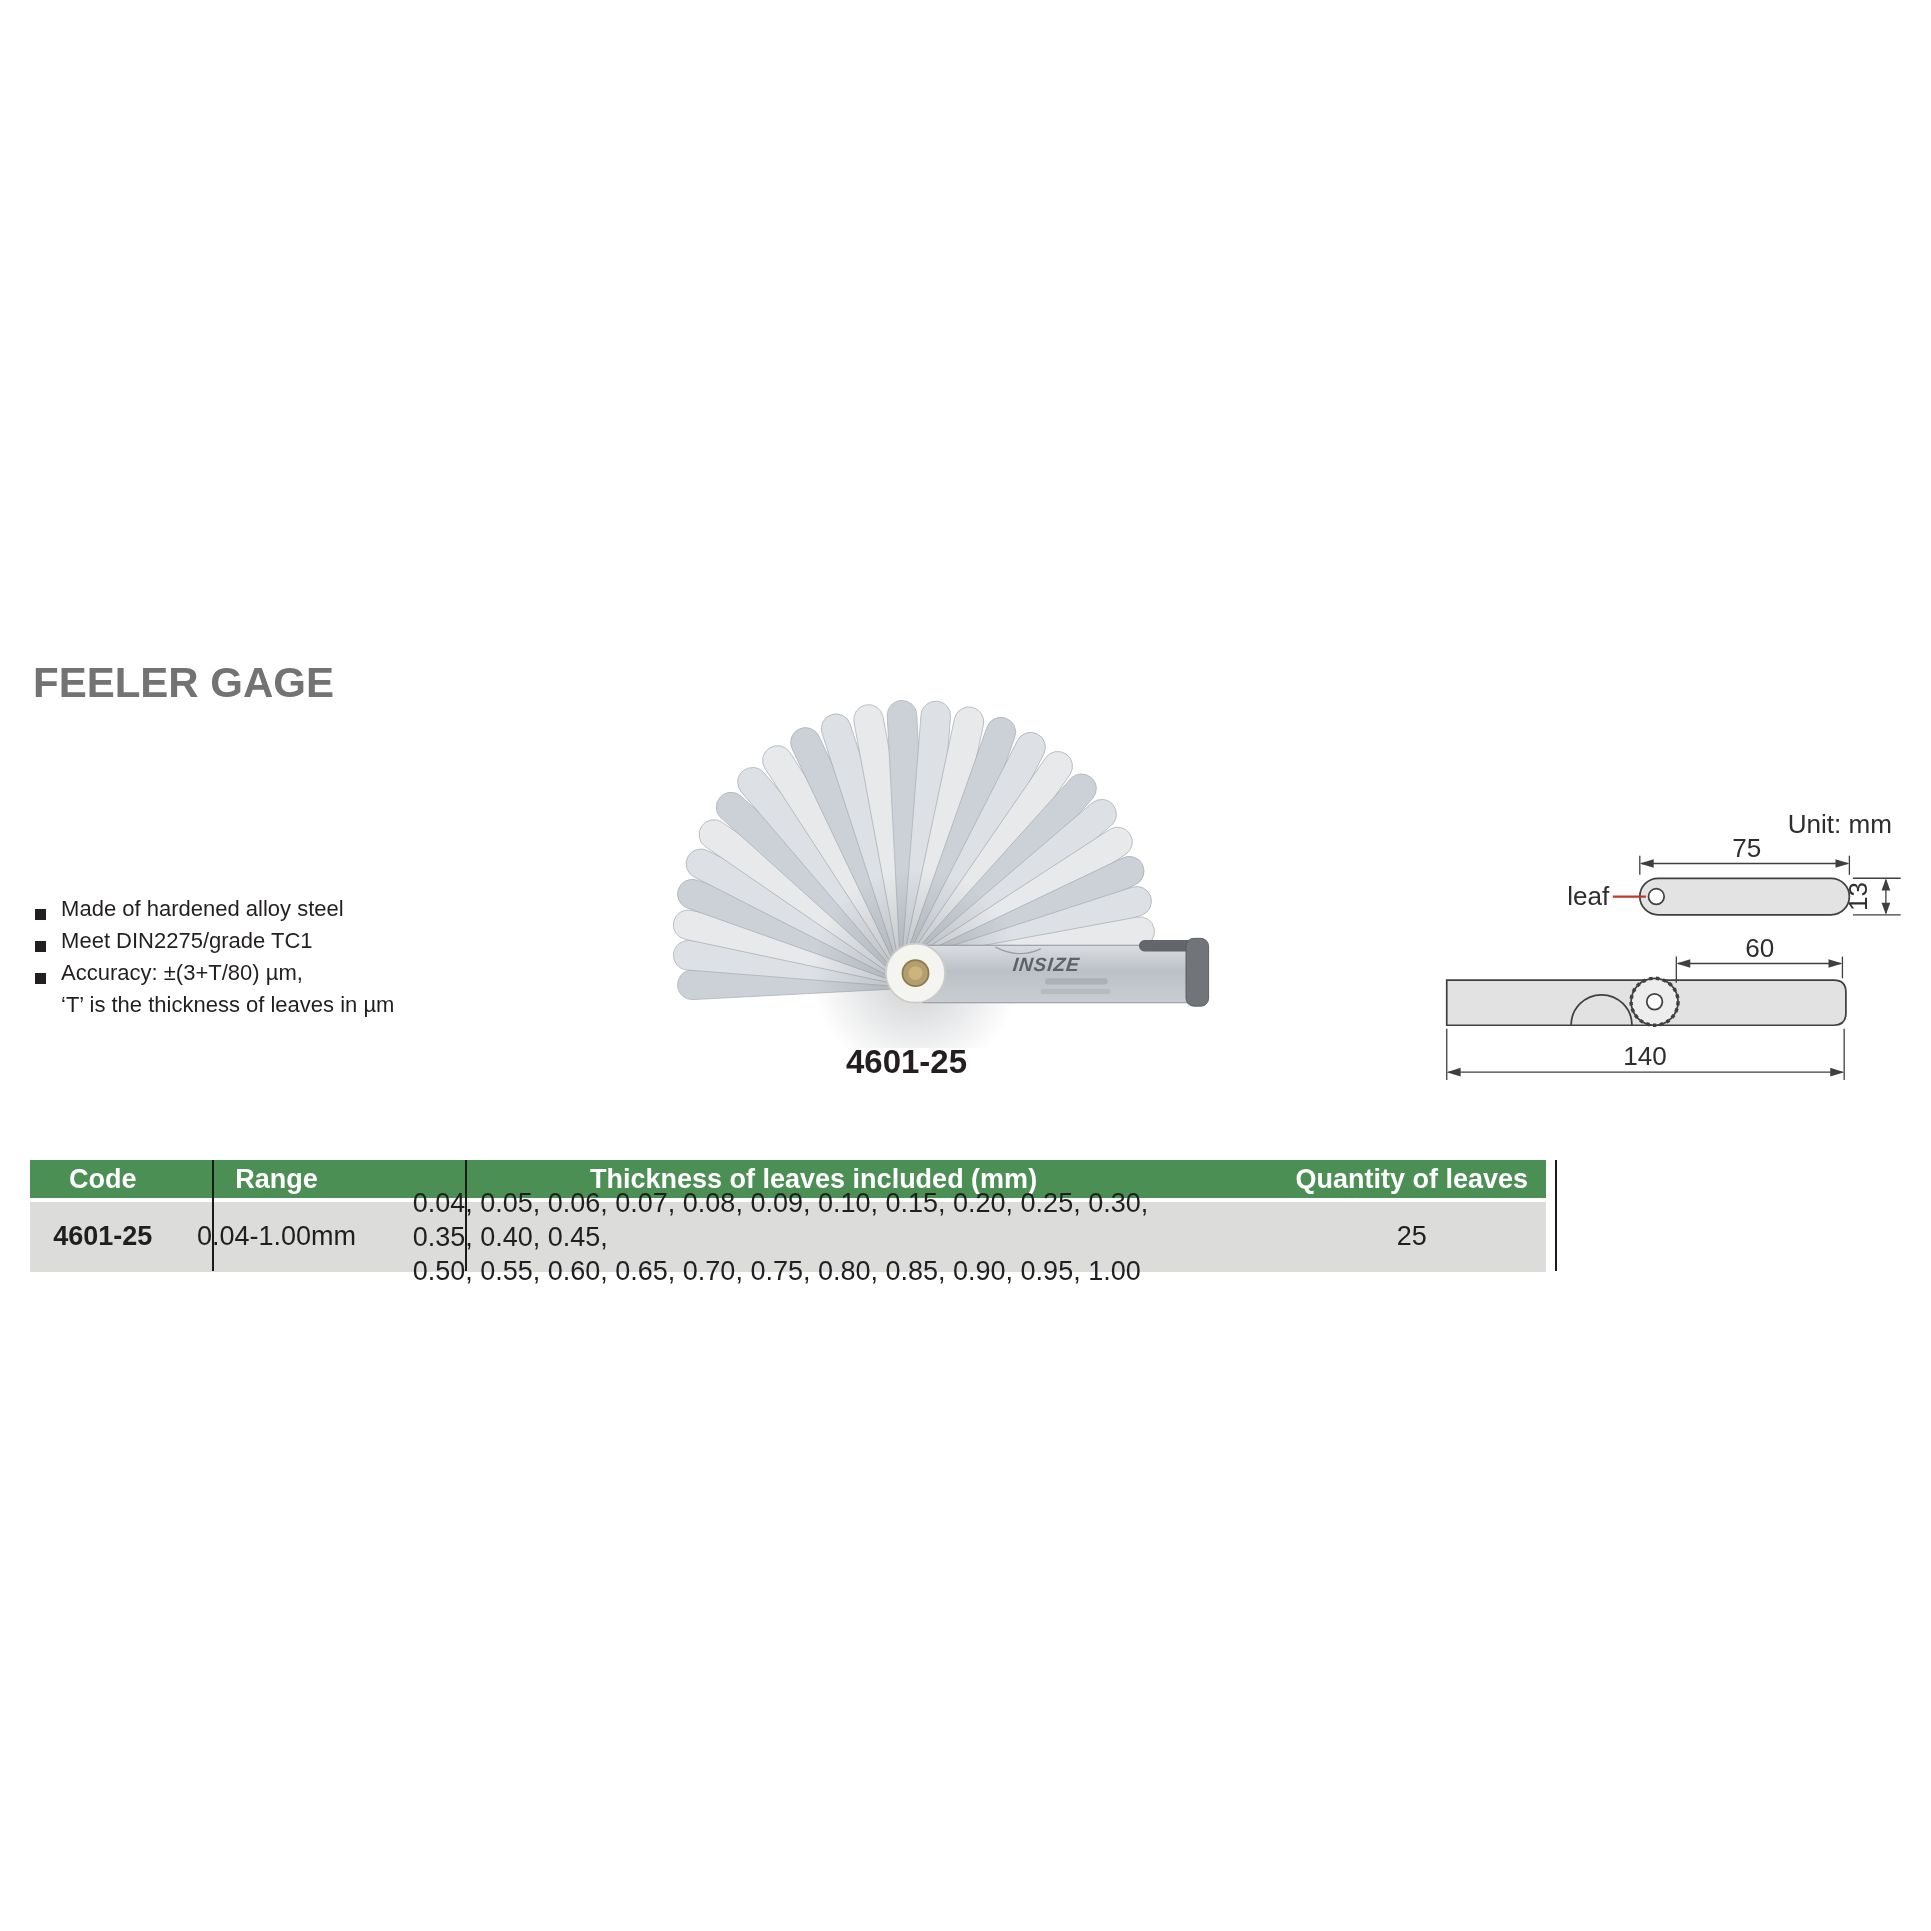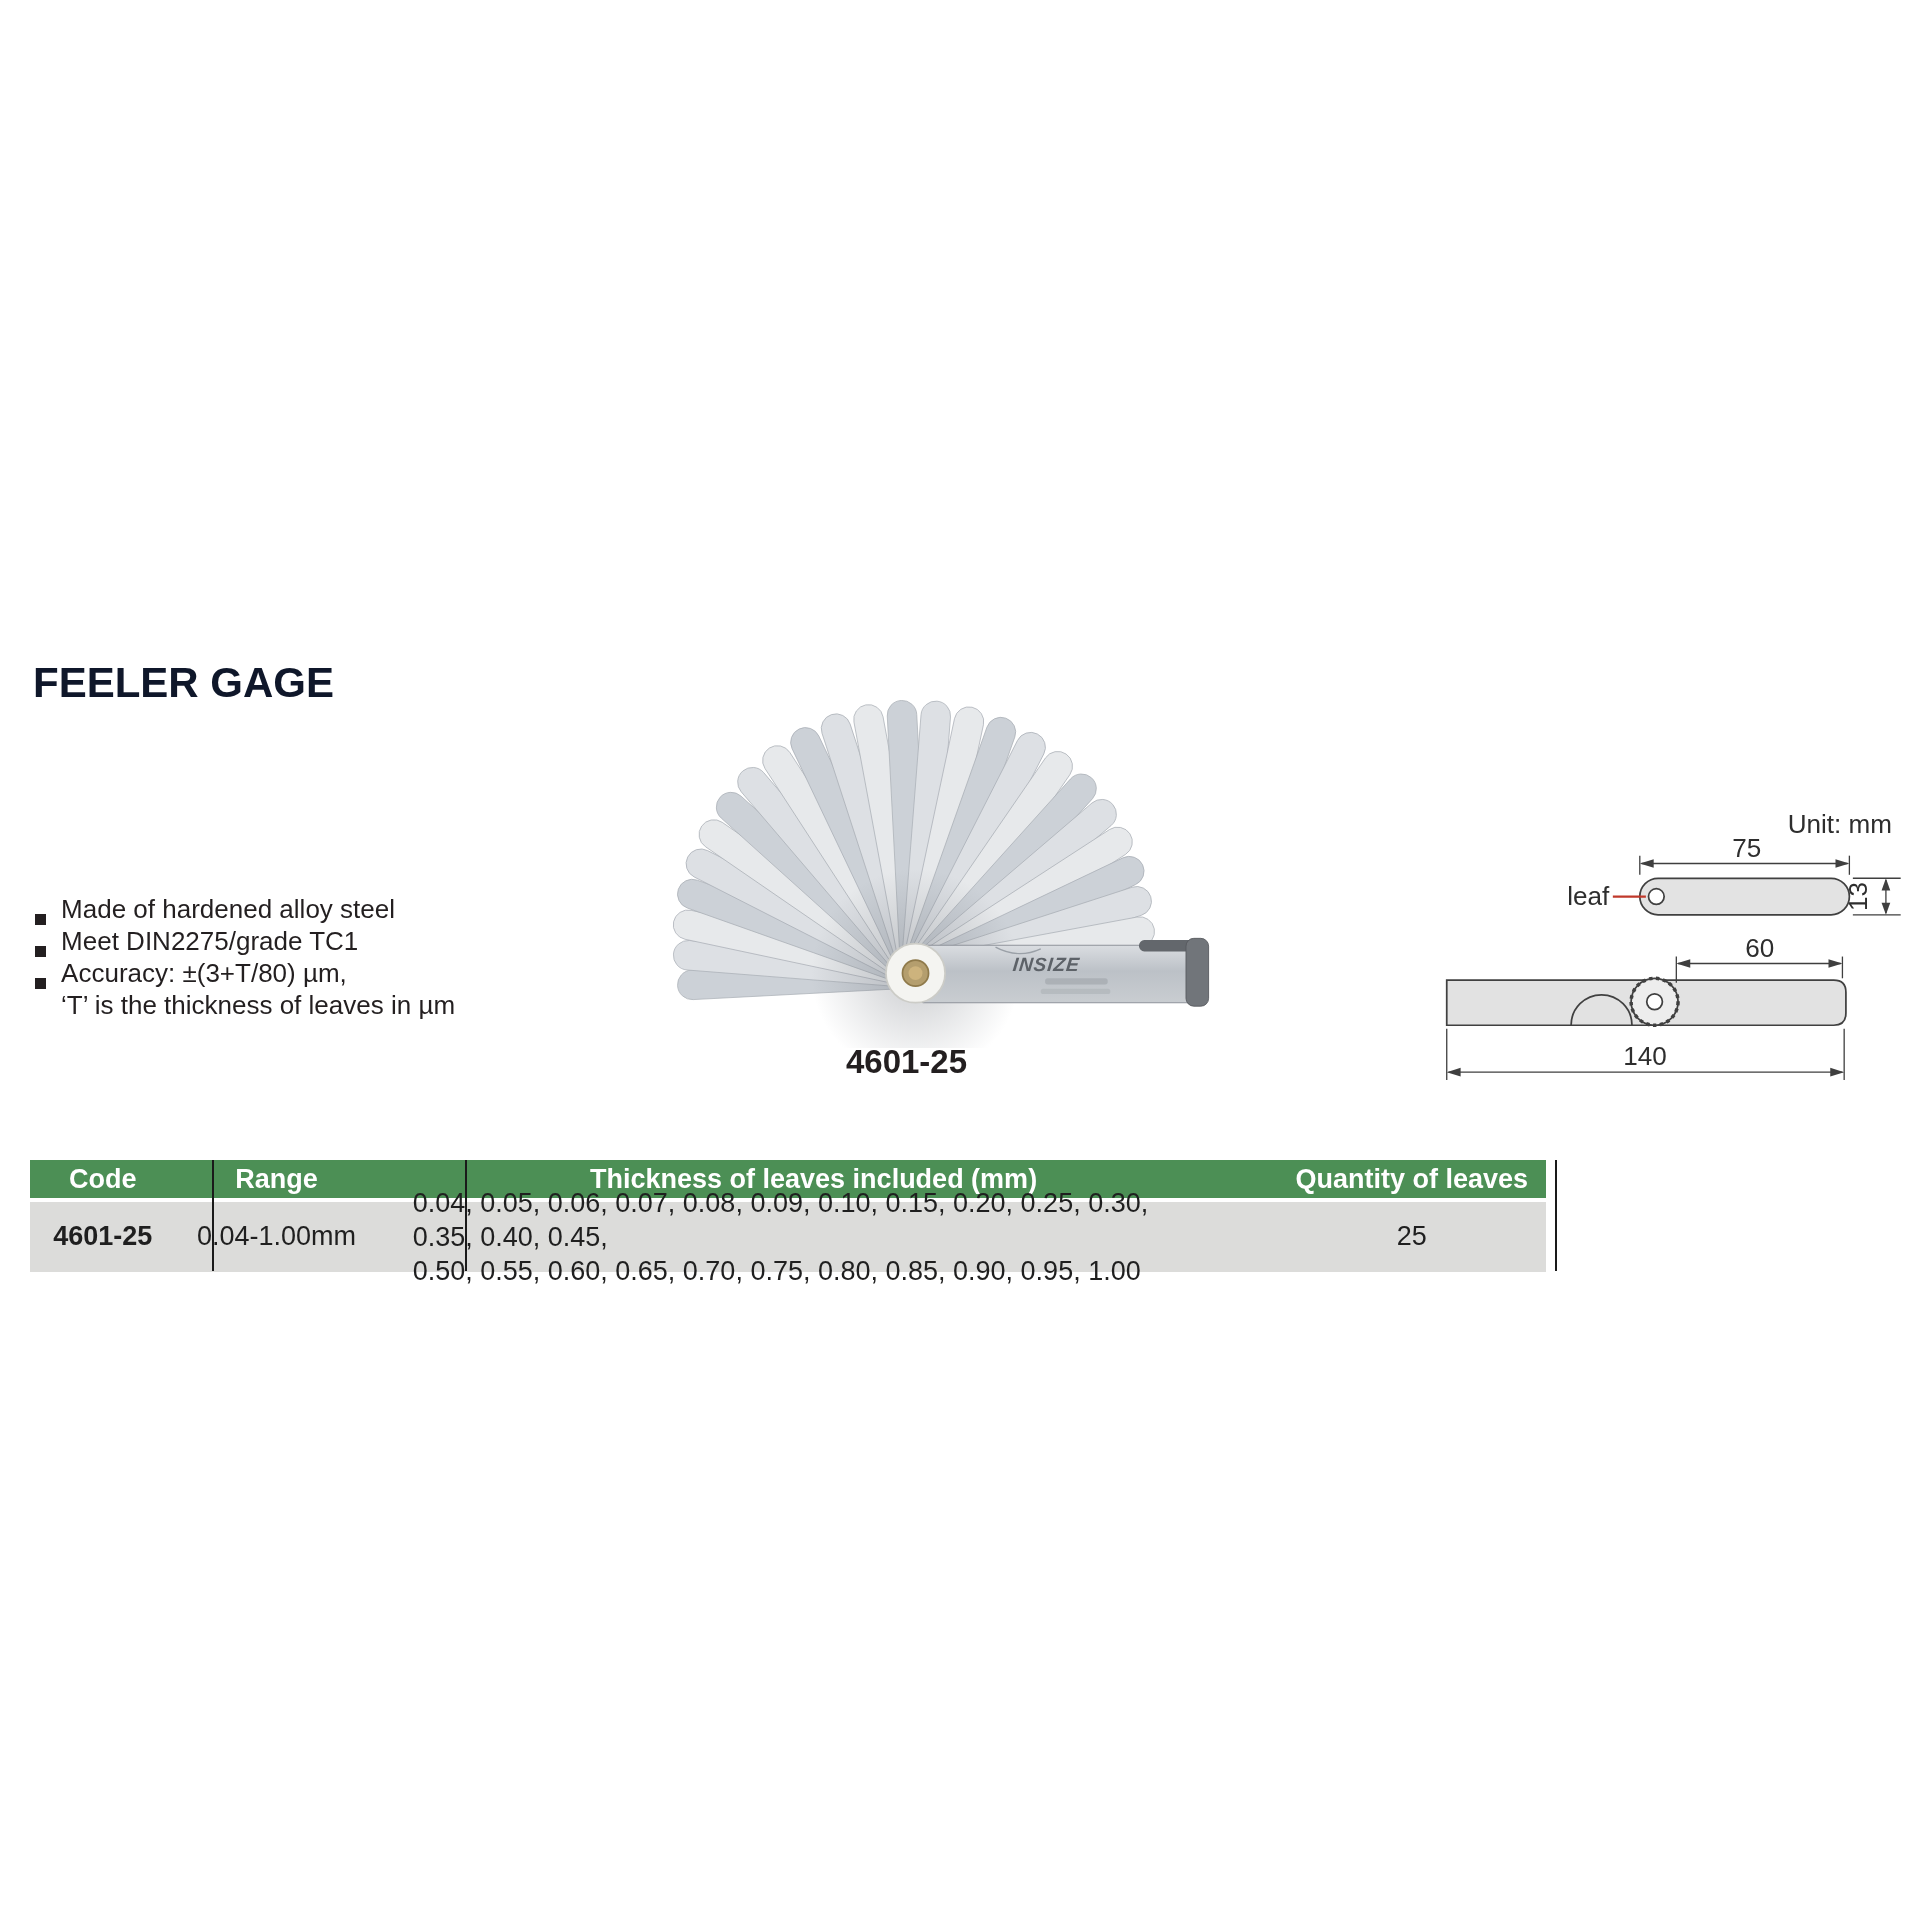--- a/index.html
+++ b/index.html
@@ -5,25 +5,25 @@
   html,body{margin:0;padding:0;background:#ffffff;}
   .page{
     position:relative; width:1931px; height:1931px; background:#ffffff;
     font-family:"Liberation Sans","DejaVu Sans",sans-serif; color:#1f1f1f;
     overflow:hidden;
   }
   
   .title{
     position:absolute; left:33px; top:662px;
     font-size:42px; font-weight:700; letter-spacing:0px; line-height:1;
-    color:#0f172a;
+    color:#737373;
   }
   
   .features{position:absolute; left:35px; top:893px; width:660px;}
-  .feature-line{display:flex; align-items:flex-end; height:32px; font-size:26px; line-height:32px; color:#231f20;}
+  .feature-line{display:flex; align-items:center; height:32px; font-size:22px; line-height:32px; color:#231f20;}
   .bullet-square{flex:0 0 auto; width:11.3px; height:11.3px; background:#231f20; margin:10.4px 14.8px 0 0;}
   .bullet-spacer{flex:0 0 auto; width:26px;}
   
   .photo-svg{position:absolute; left:652px; top:700px;}
   .model-label{
     position:absolute; left:798px; top:1043px; width:217px;
     text-align:center; font-size:33px; font-weight:700; color:#231f20;
   }
   
   .diagram-svg{position:absolute; left:1425px; top:800px;}

